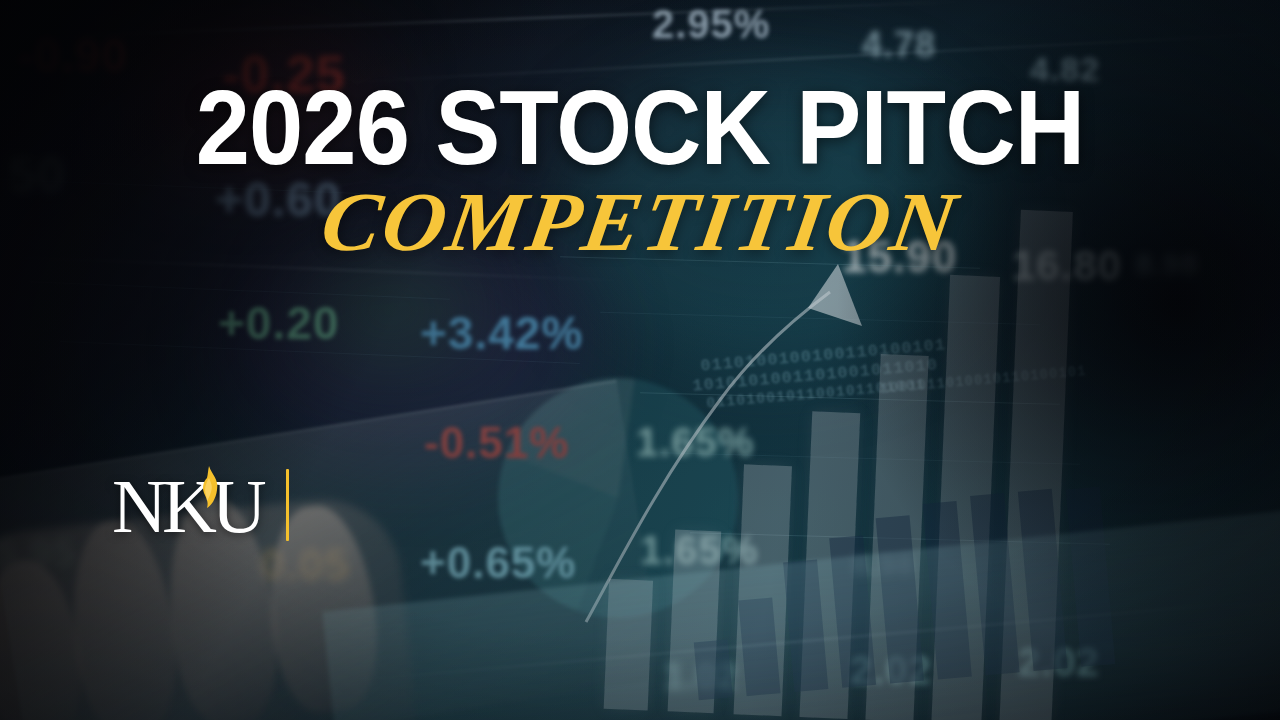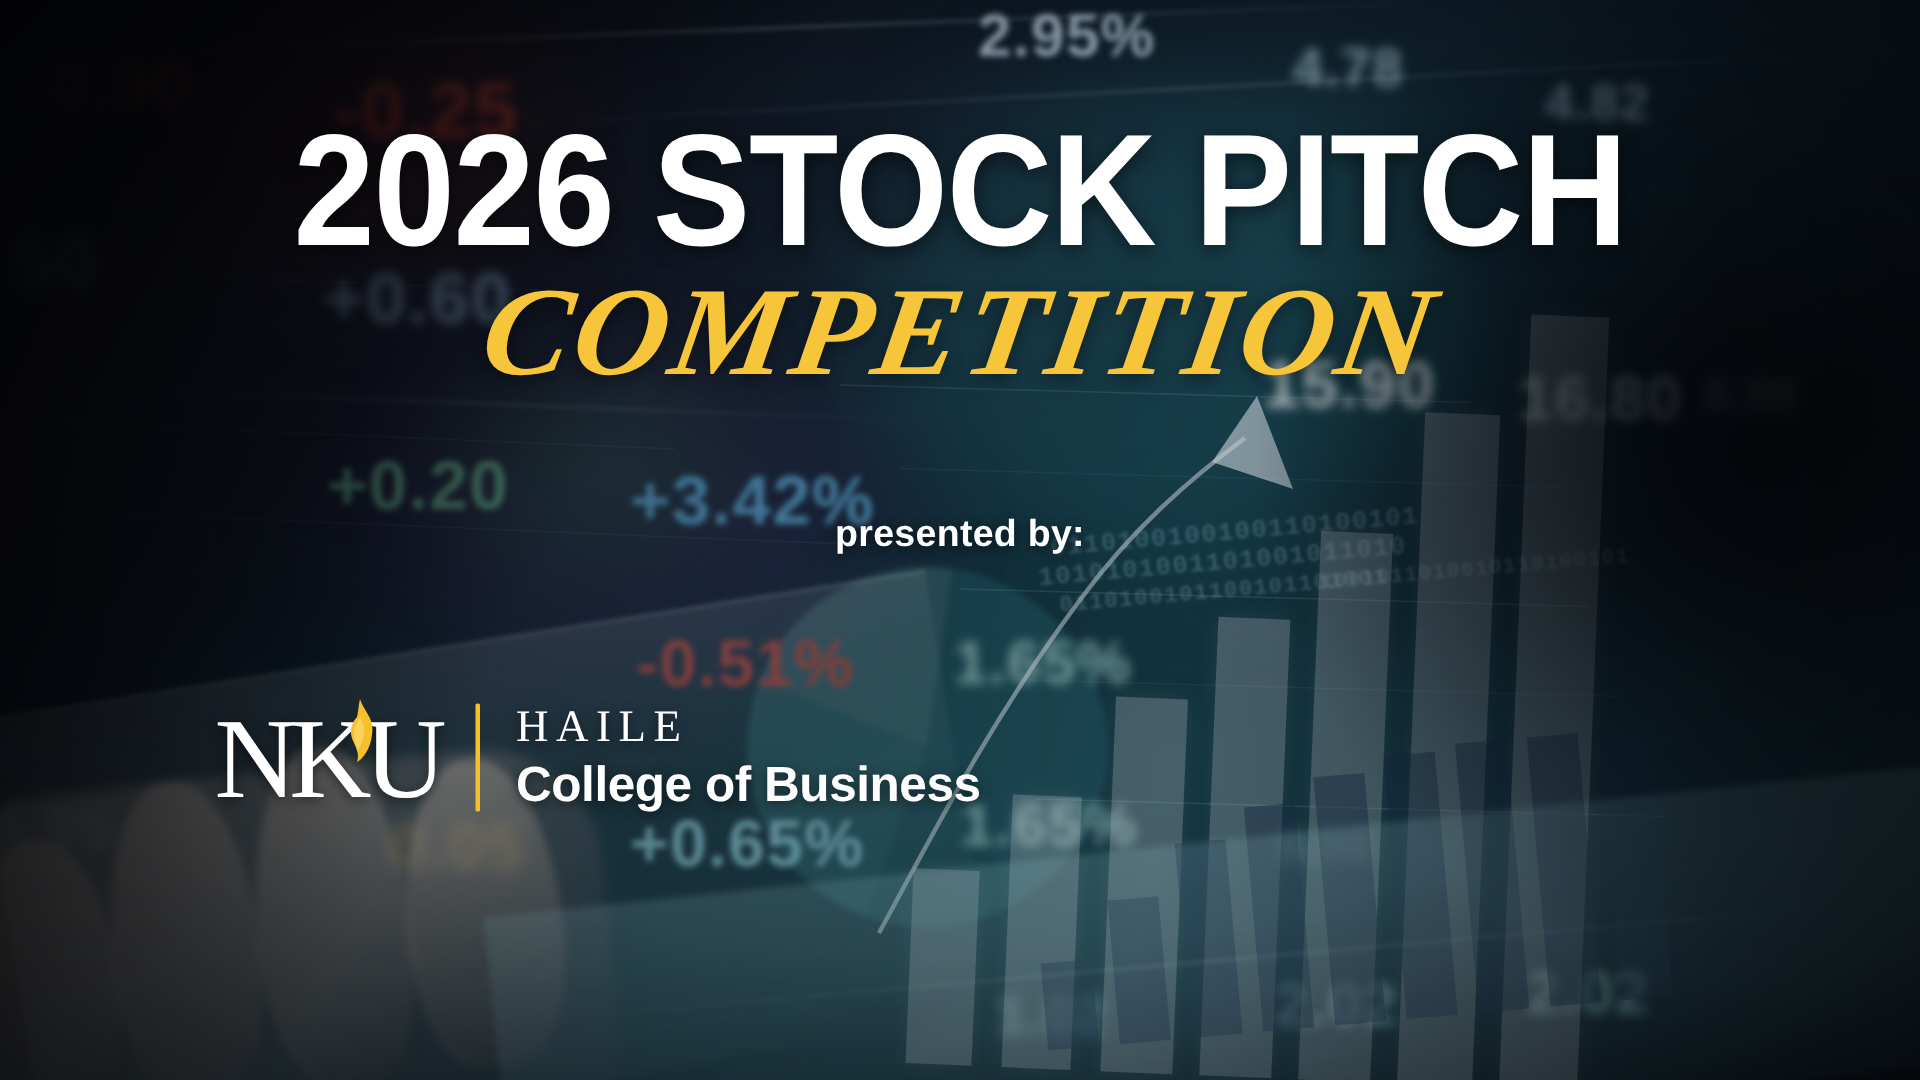--- a/index.html
+++ b/index.html
@@ -172,21 +172,21 @@
     text-shadow:0 2px 8px rgba(0,0,0,.6);
   }
 
   
   .logo-row{
     position:absolute;left:0;right:0;top:450px;height:110px;
   }
 
   
   .nku-lockup{position:absolute;left:112px;top:0;height:110px;display:flex;align-items:center;}
-  .nku-mark{position:relative;width:152px;height:82px;margin-left:31px;}
+  .nku-mark{position:relative;width:152px;height:82px;}
   .nku-letters{
     position:absolute;left:0;top:4px;
     font-family:"Liberation Serif",serif;
     font-weight:400;
     font-size:76px;
     line-height:1;
     color:#ffffff;
     letter-spacing:-5px;
     text-shadow:0 2px 8px rgba(0,0,0,.5);
   }
@@ -323,37 +323,32 @@
   <div class="bg-layer bg-dark-tl"></div>
   <div class="bg-layer scrim"></div>
   <div class="bg-layer vignette"></div>
 
   <div class="content">
 
     <div class="title">2026 STOCK PITCH</div>
 
     <div class="subtitle">COMPETITION</div>
 
-    <div class="presented">presented by:</div>
 
     <div class="logo-row">
 
       <div class="nku-lockup">
         <div class="nku-mark">
           <div class="nku-letters">NKU</div>
           <svg class="flame" viewBox="0 0 24 42">
             <path d="M12 0 C15 9, 22 13, 20 24 C19 33, 14 40, 10 42 C12 36, 9 32, 7 27
                      C5 22, 6 16, 10 12 C11 8, 11 4, 12 0 Z" fill="#f5c02c"></path>
             <path d="M12 12 C14 17, 16 20, 14 26 C13 30, 11 33, 10 35
                      C10 31, 8 28, 8 24 C8 19, 10 16, 12 12 Z" fill="#ffe08a" opacity=".55"></path>
           </svg>
         </div>
         <div class="nku-divider"></div>
-        <div class="nku-text">
-          <div class="haile">HAILE</div>
-          <div class="cob">College of Business</div>
-        </div>
       </div>
 
     </div>
 
   </div>
 </div>
 
 </body></html>

